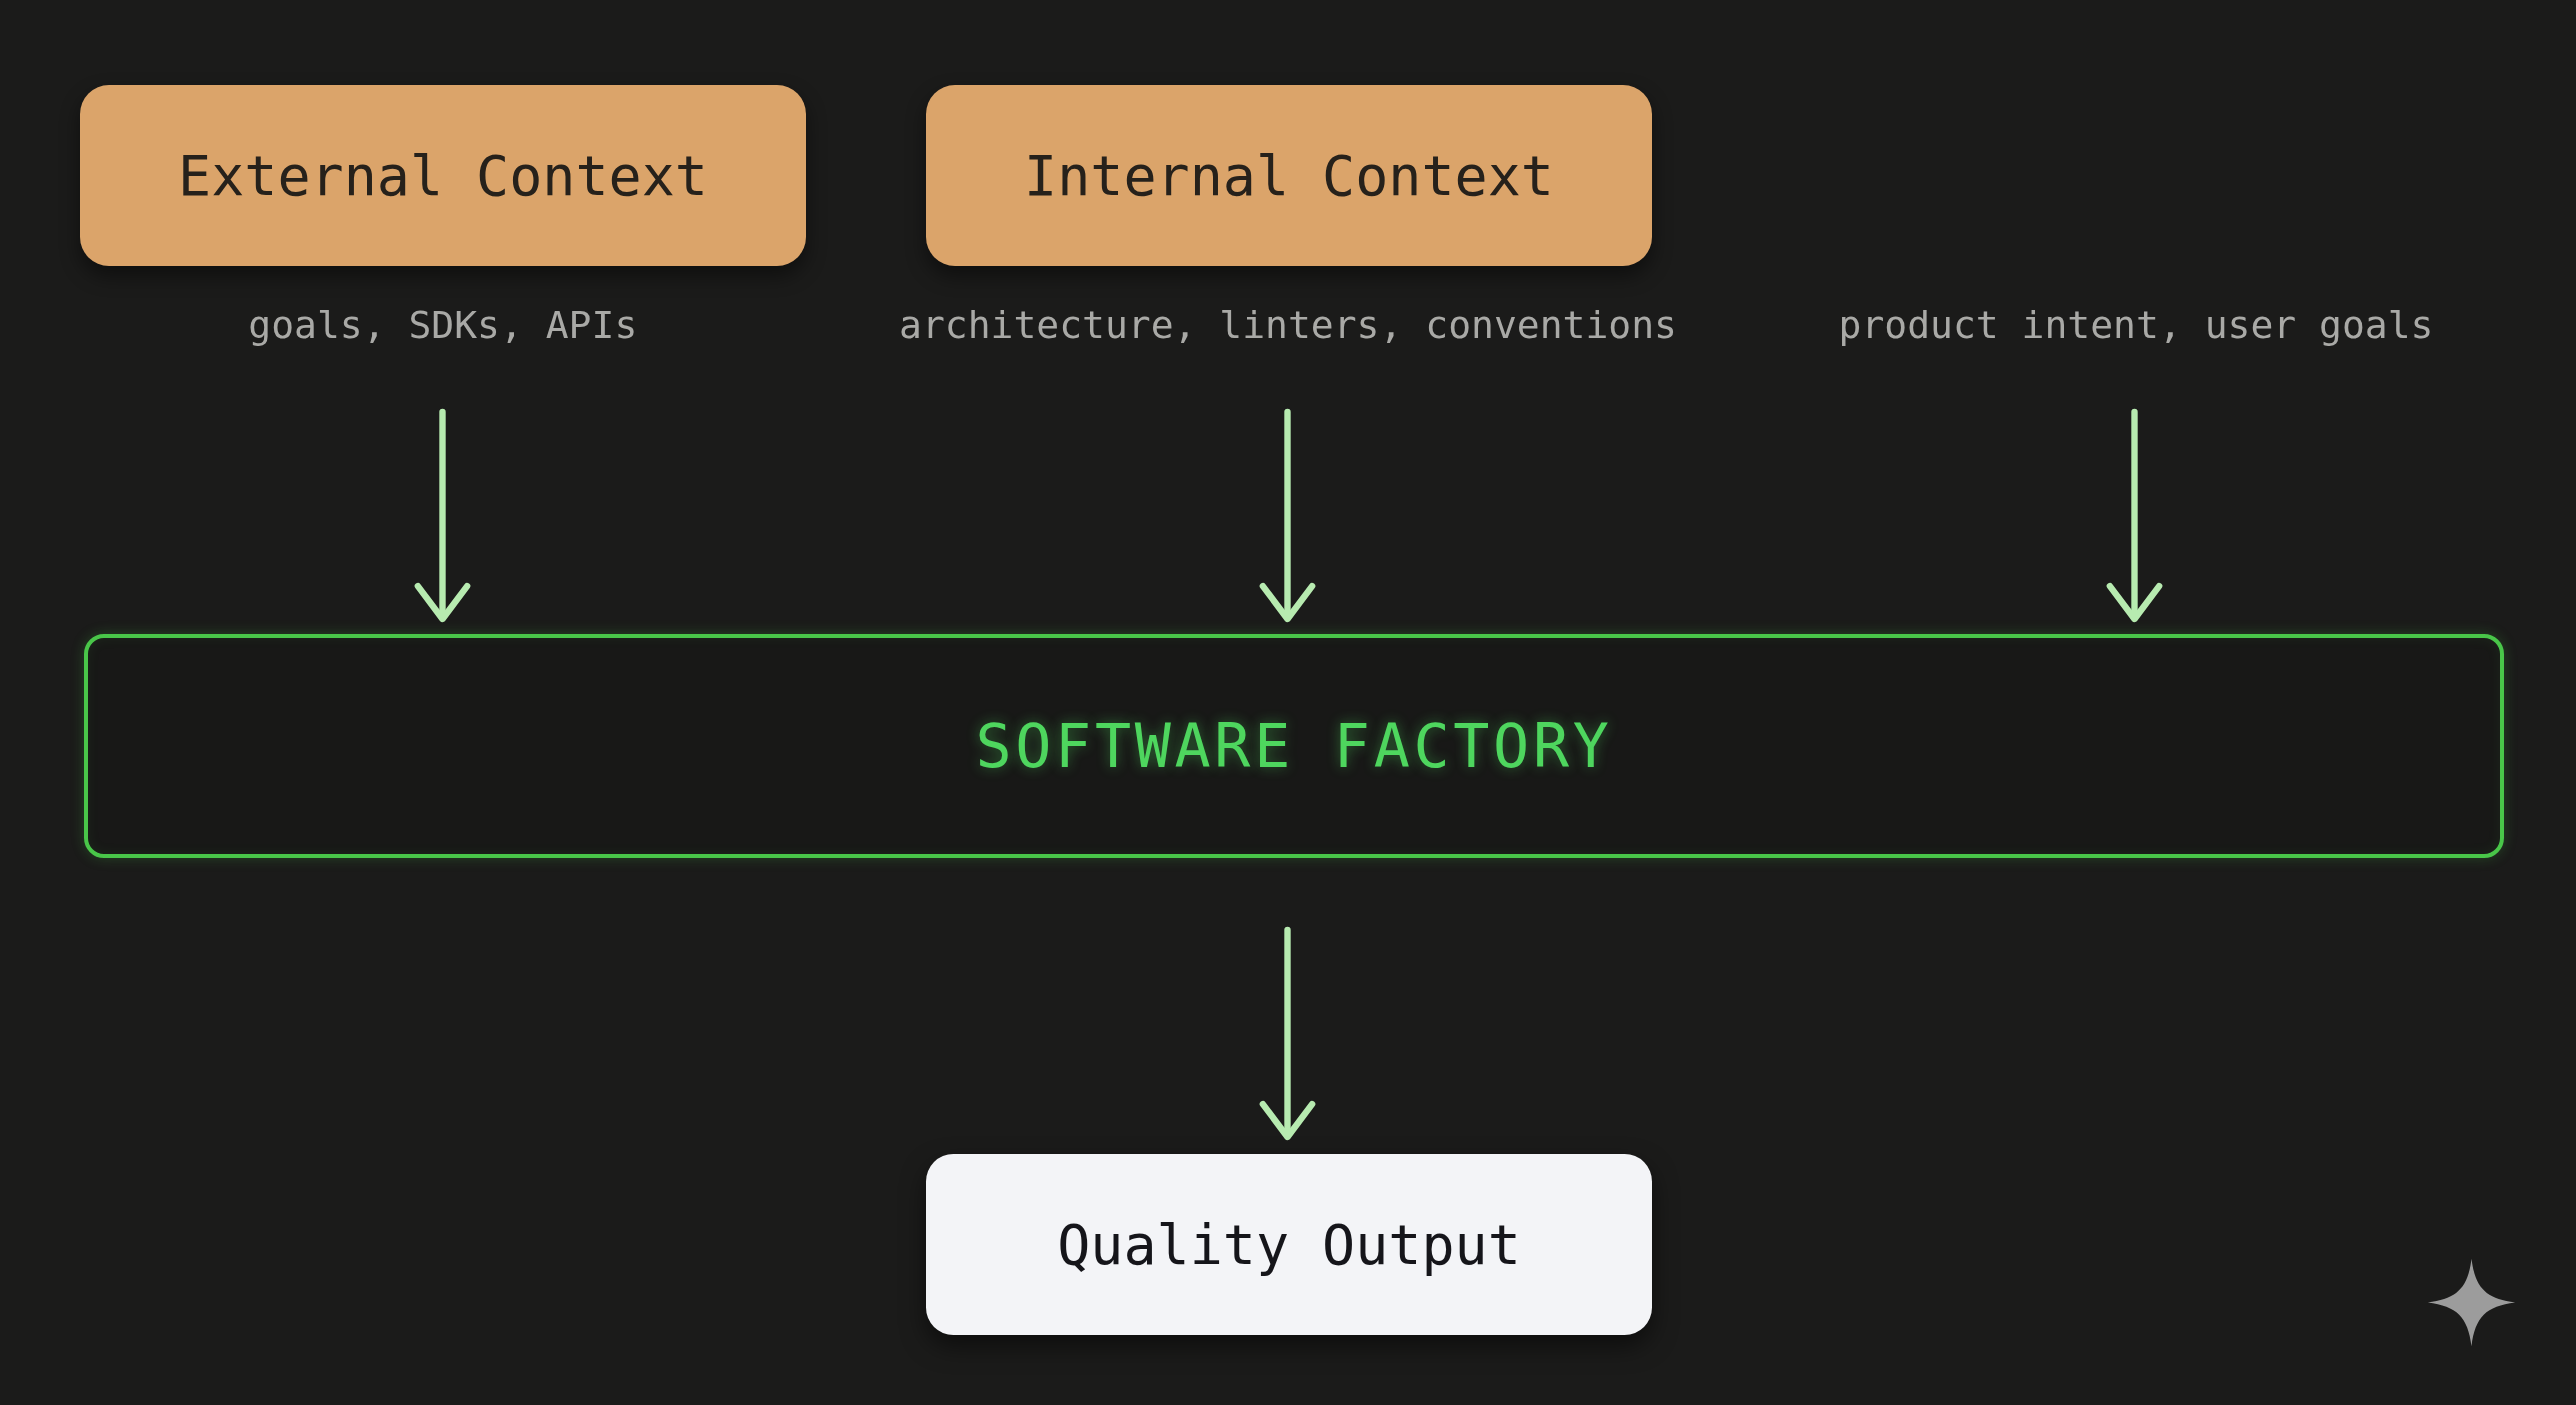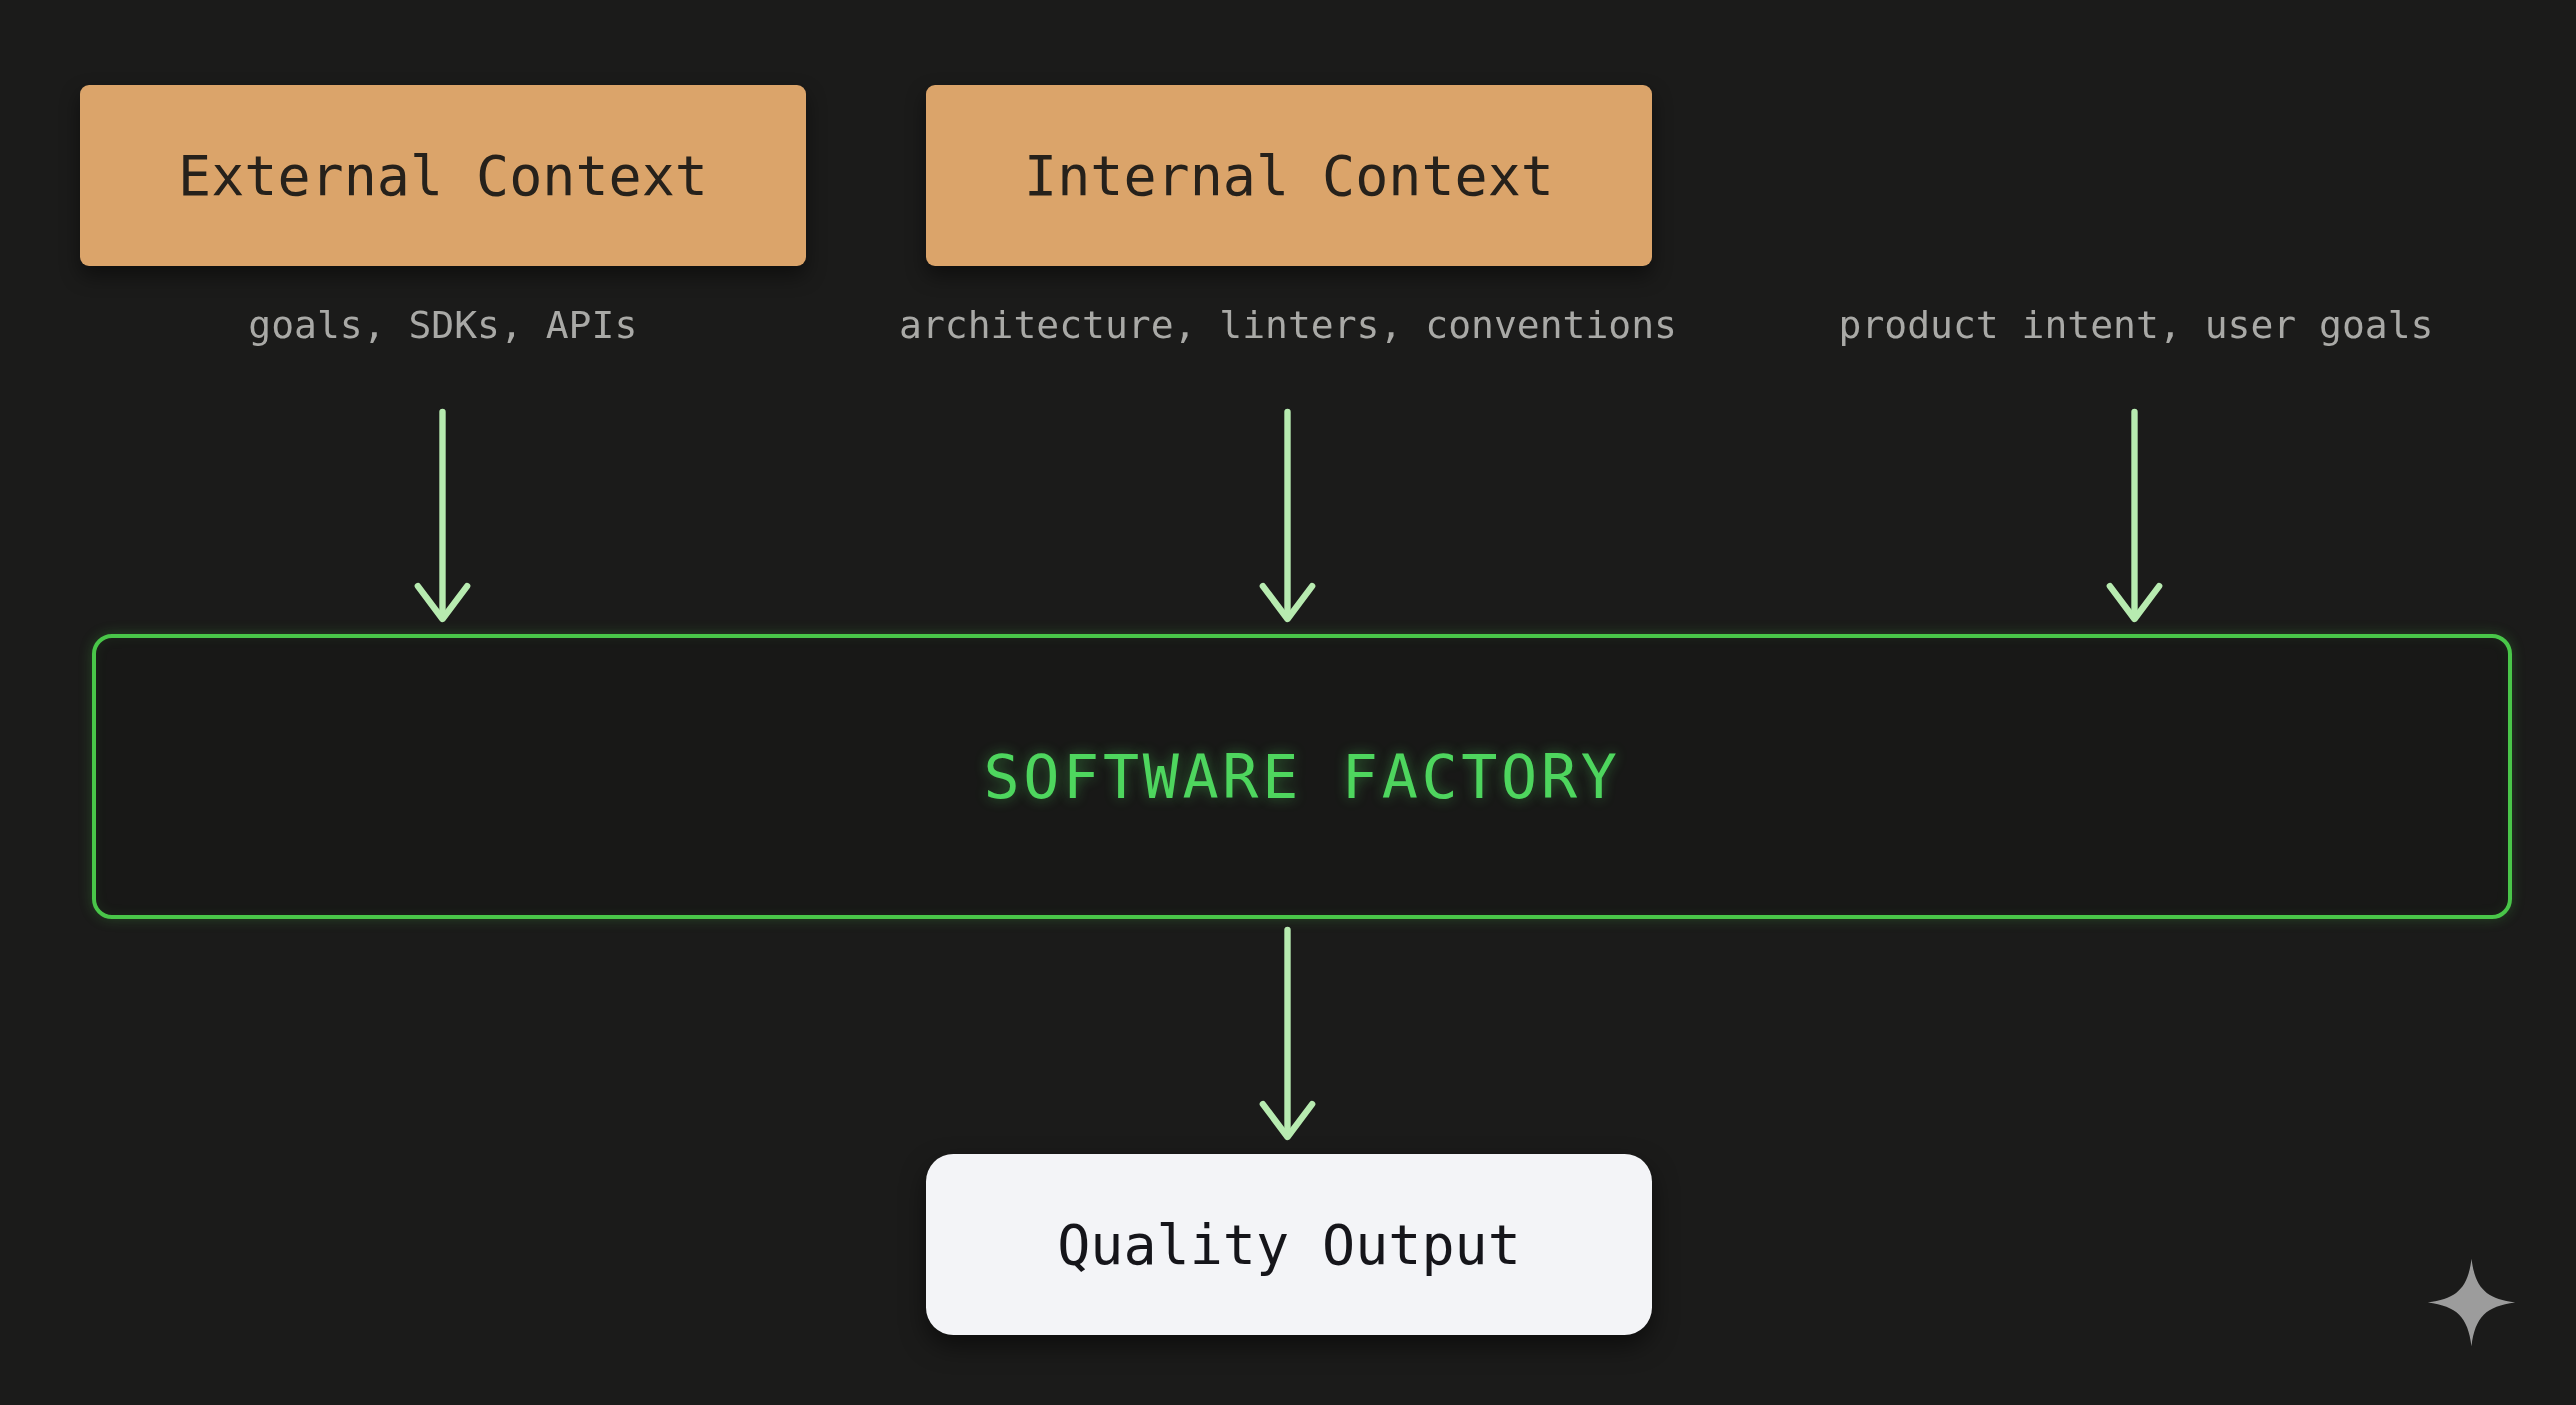--- a/index.html
+++ b/index.html
@@ -16,21 +16,21 @@
     font-family: "DejaVu Sans Mono", "Liberation Mono", monospace;
   }
 
   
   .ctx-box {
     position: absolute;
     top: 85px;
     width: 726px;
     height: 181px;
     background: #dba46a;
-    border-radius: 9px;
+    border-radius: 29px;
     display: flex;
     align-items: center;
     justify-content: center;
     box-shadow: 0 9.1px 20px rgba(0,0,0,0.45);
   }
   .ctx-box .ctx-label {
     color: #26211b;
     font-size: 55px;
     font-weight: 500;
     letter-spacing: 0px;
@@ -62,24 +62,24 @@
     height: 223px;
   }
   #arrow-1 { left: 406px;  top: 408px; }
   #arrow-2 { left: 1251px; top: 408px; }
   #arrow-3 { left: 2098px; top: 408px; }
   #arrow-4 { left: 1251px; top: 926px; }
 
   
   #factory-box {
     position: absolute;
-    left: 92px;
+    left: 84px;
     top: 634px;
     width: 2420px;
-    height: 285px;
+    height: 224px;
     border: 4.6px solid #49c649;
     border-radius: 20px;
     box-sizing: border-box;
     display: flex;
     align-items: center;
     justify-content: center;
     background: rgba(0,0,0,0.08);
     box-shadow: 0 0 12.8px rgba(73,198,73,0.25), inset 0 0 12.8px rgba(73,198,73,0.08);
   }
   #factory-box .factory-label {

